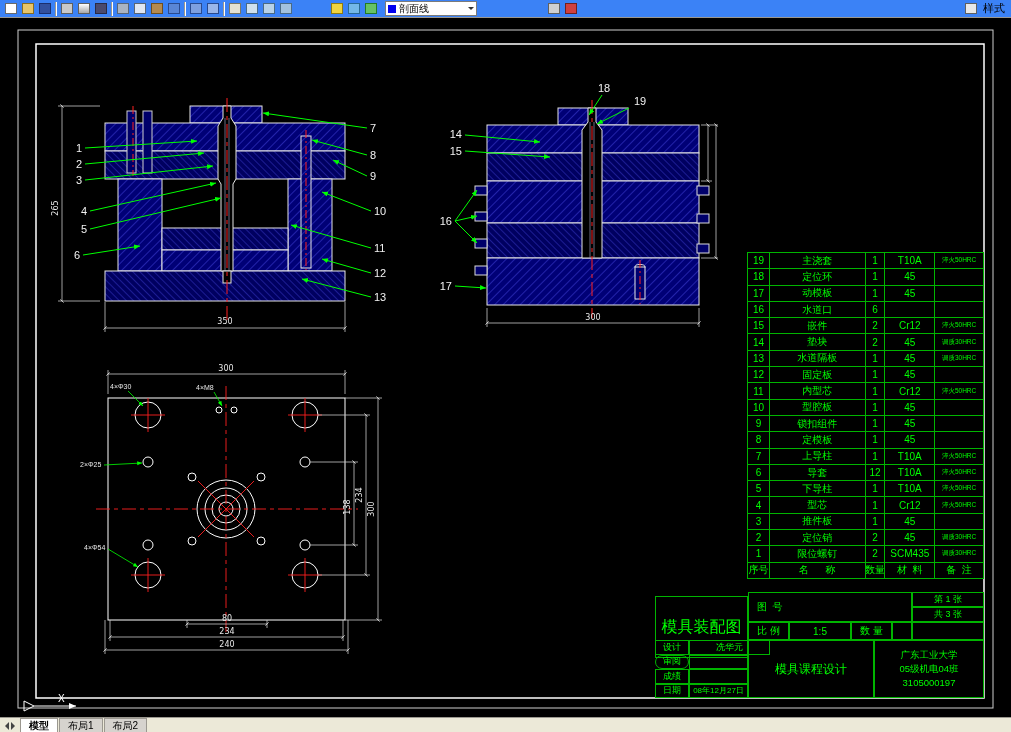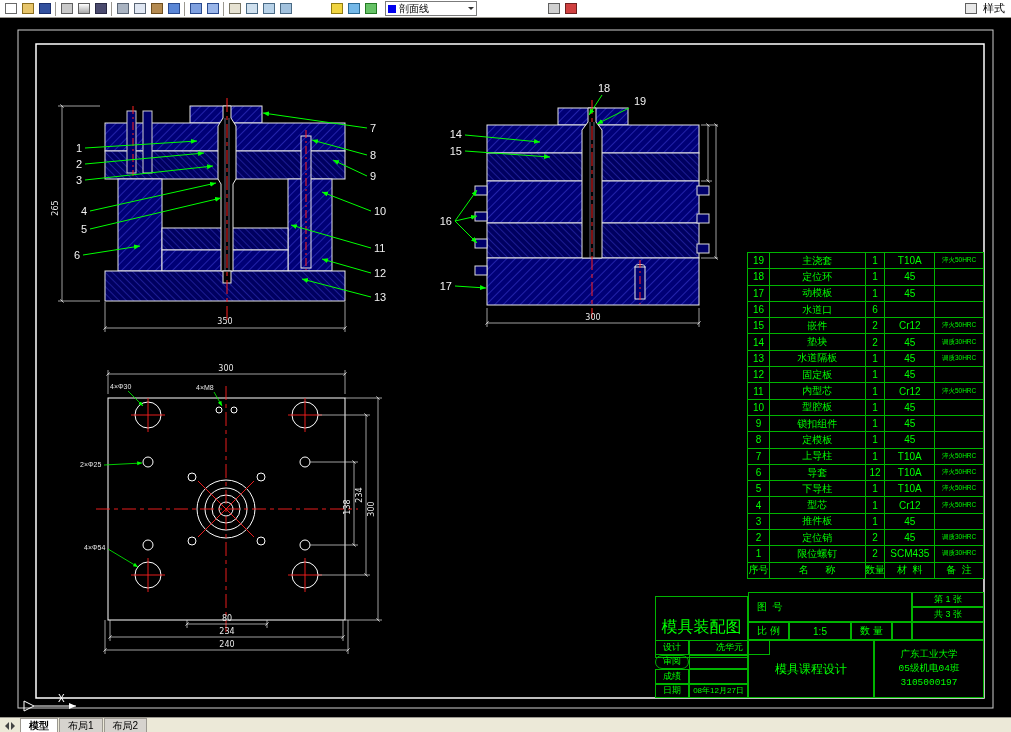--- a/index.html
+++ b/index.html
@@ -1,18 +1,18 @@
 <!DOCTYPE html>
 <html><head>
 <meta charset="utf-8">
 <style>
   html,body{margin:0;padding:0;background:#000;width:1011px;height:732px;overflow:hidden;
     font-family:"Liberation Sans","DejaVu Sans",sans-serif;}
   
-  .toolbar{position:absolute;top:0;left:0;width:1011px;height:18px;background:#ffffff;
+  .toolbar{position:absolute;top:0;left:0;width:1011px;height:18px;background:#3b82f6;
     border-bottom:1px solid #9b9890;display:flex;align-items:center;padding:0 2px;box-sizing:border-box;}
   .tbi{width:17px;height:15px;display:flex;align-items:center;justify-content:center;cursor:pointer;}
   .ig{width:12px;height:11px;box-sizing:border-box;}
   .ig-page{background:#fff;border:1px solid #6a6a6a;}
   .ig-folder{background:#e7c56a;border:1px solid #8a6d1d;}
   .ig-floppy{background:#32509e;border:1px solid #1b2f6e;}
   .ig-printer{background:#c9c9c9;border:1px solid #5f5f5f;}
   .ig-preview{background:linear-gradient(#ffffff,#a8a8a8);border:1px solid #5f5f5f;}
   .ig-find{background:#4a4a6e;border:1px solid #2a2a44;}
   .ig-cut{background:#aab4c2;border:1px solid #5a6574;}
@@ -561,21 +561,21 @@
     <div class="tb-cell" style="left:257px;top:30px;width:72px;height:18px;"></div>
     <div class="tb-cell" style="left:0;top:48px;width:34px;height:14.5px;font-size:9px;">设计</div>
     <div class="tb-cell" style="left:34px;top:48px;width:81px;height:14.5px;font-size:9px;">冼华元</div>
     <div class="tb-cell" style="left:0;top:62.5px;width:34px;height:14.5px;font-size:9px;border-radius:7px;">审阅</div>
     <div class="tb-cell" style="left:34px;top:62.5px;width:59px;height:14.5px;font-size:9px;"></div>
     <div class="tb-cell" style="left:0;top:77px;width:34px;height:14.5px;font-size:9px;">成绩</div>
     <div class="tb-cell" style="left:34px;top:77px;width:59px;height:14.5px;font-size:9px;"></div>
     <div class="tb-cell" style="left:0;top:91.5px;width:34px;height:14.5px;font-size:9px;">日期</div>
     <div class="tb-cell" style="left:34px;top:91.5px;width:59px;height:14.5px;font-size:8px;">08年12月27日</div>
     <div class="tb-cell" style="left:93px;top:48px;width:126px;height:58px;font-size:12px;">模具课程设计</div>
-    <div class="tb-cell tb-col" style="left:219px;top:48px;width:110px;height:58px;font-size:9.5px;font-family:Liberation Mono, monospace;">
+    <div class="tb-cell tb-col" style="left:219px;top:48px;width:110px;height:58px;font-size:9.5px;">
       <div>广东工业大学</div>
       <div>05级机电04班</div>
       <div>3105000197</div>
     </div>
   </div>
 </div>
 
 <div class="tabbar">
   <div class="tab-nav">
       <div class="tri-l"></div>

